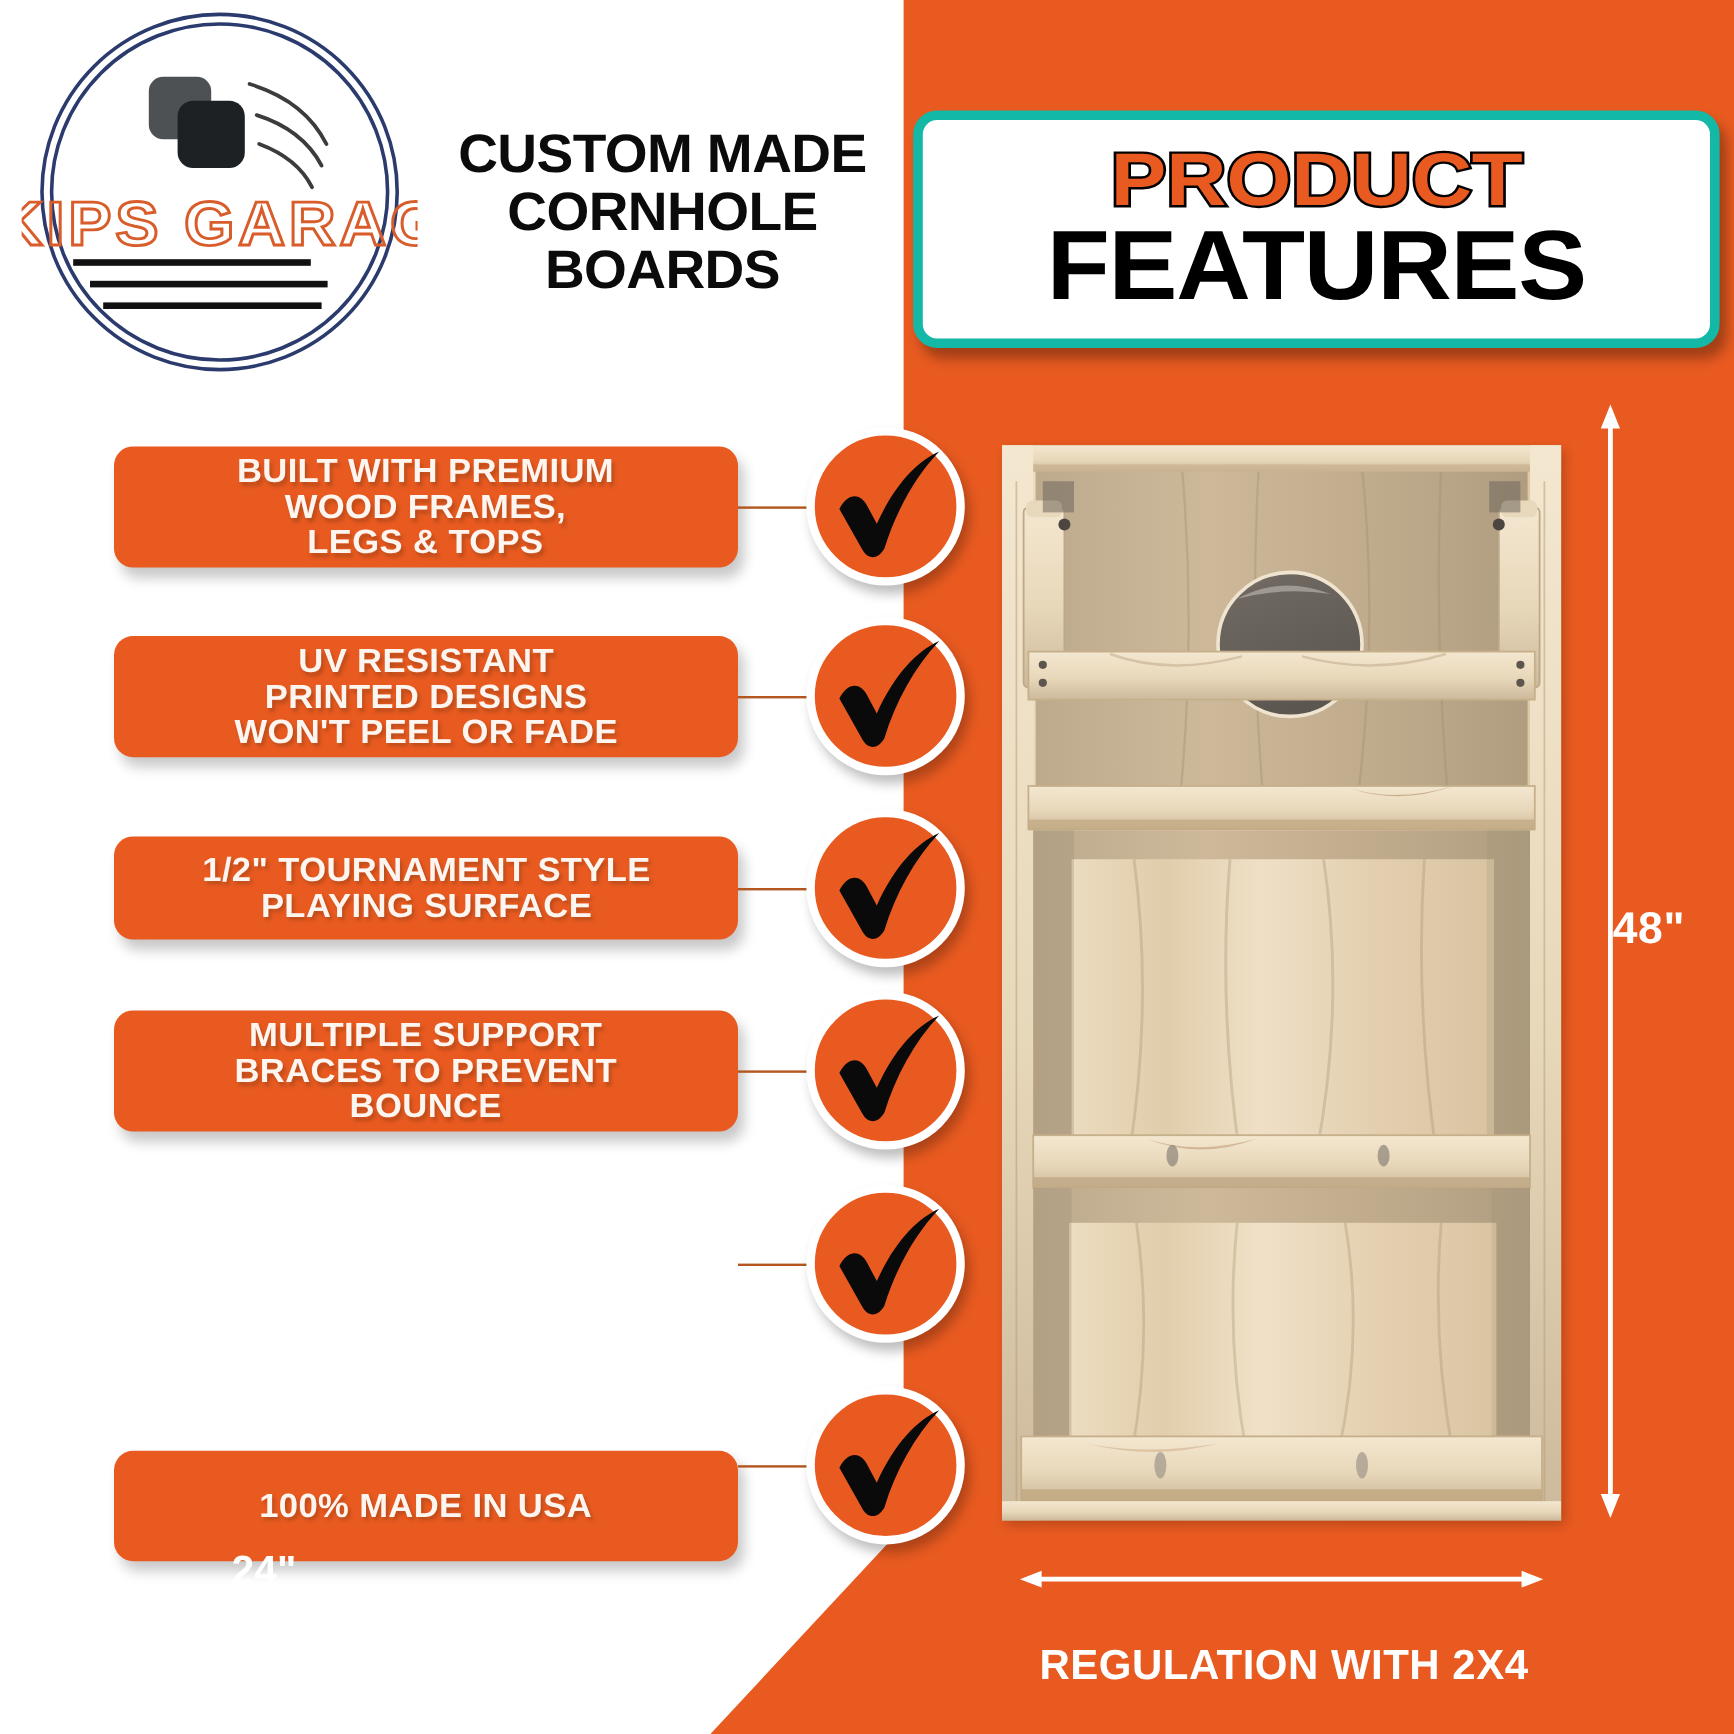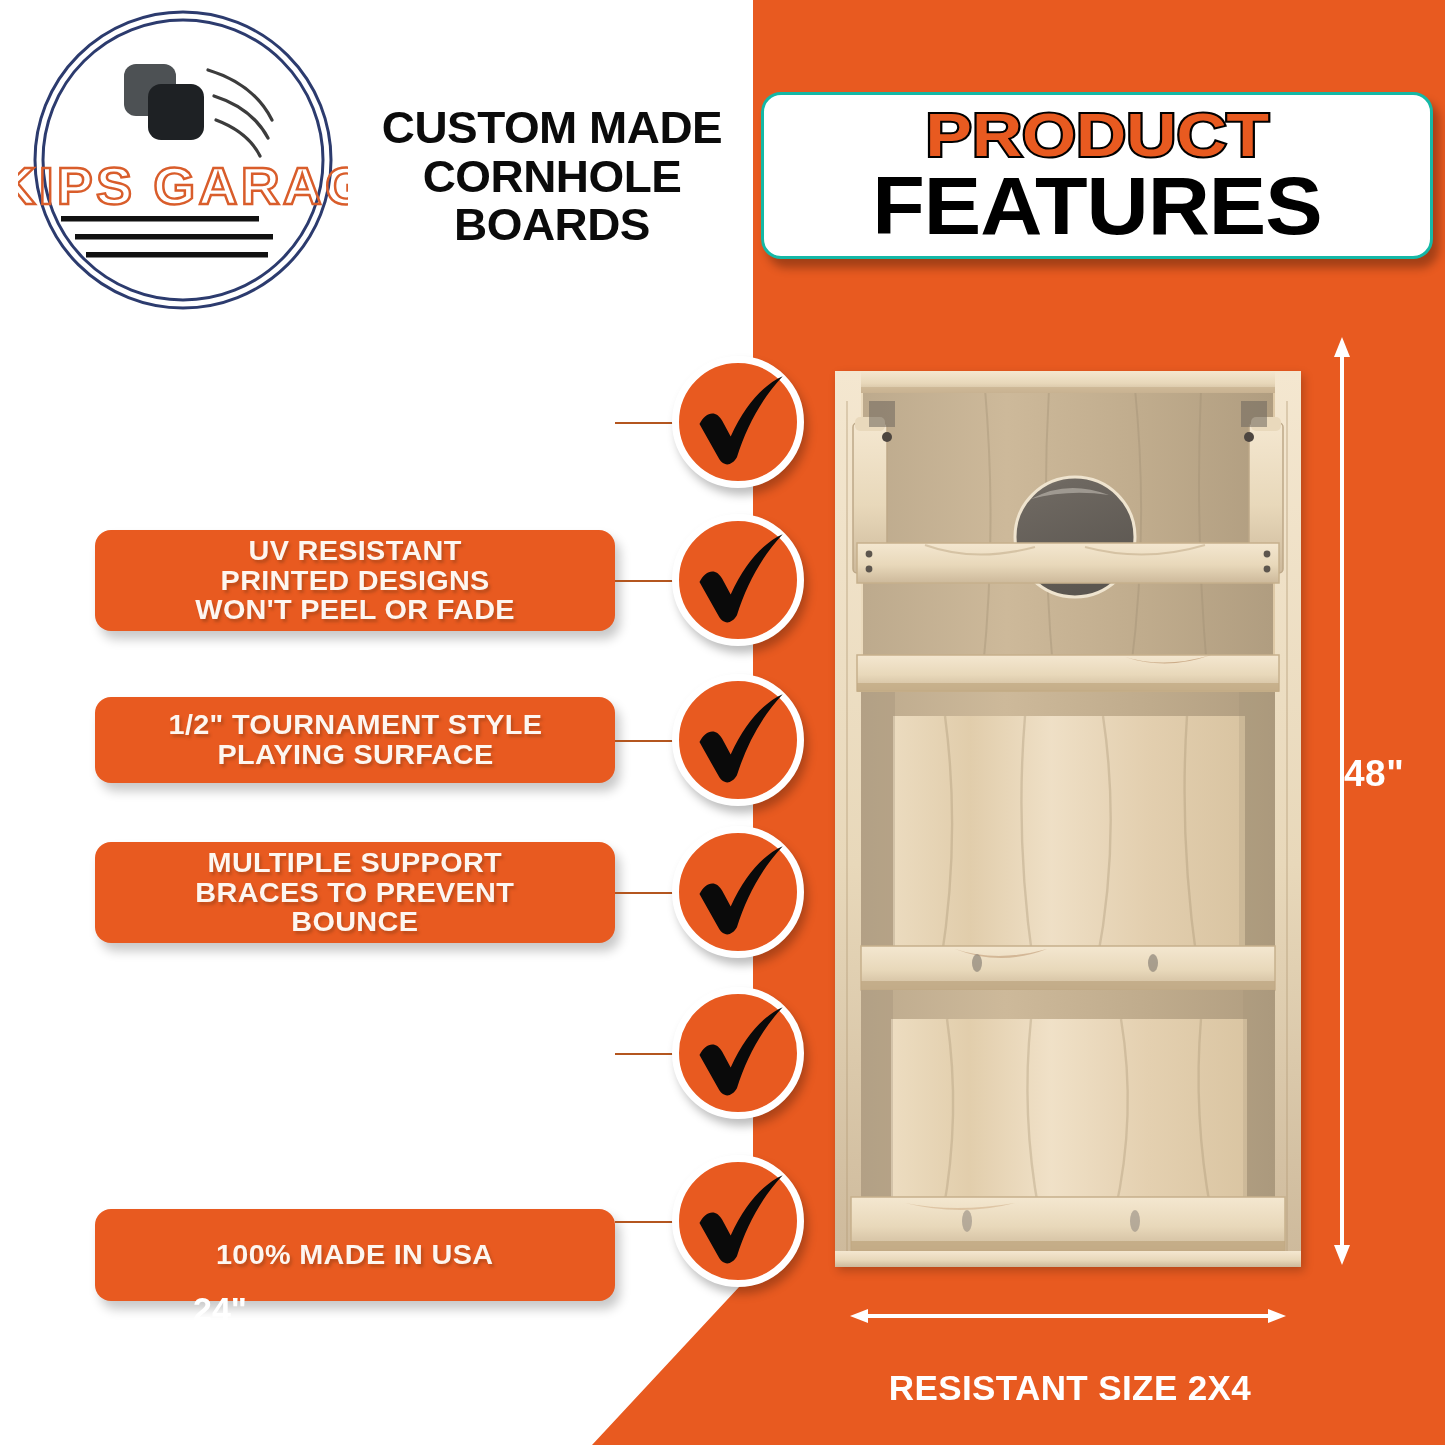--- a/index.html
+++ b/index.html
@@ -36,22 +36,22 @@
     z-index:6; text-align:center;
     font-weight:900; font-size:45px; line-height:1.08;
     letter-spacing:-0.5px; color:#0b0b0b;
     font-family:"Liberation Sans", sans-serif;
     transform:scaleX(1.02);
   }
   #headline .hl-line{ display:block; white-space:nowrap; }
 
   
   #features-banner{
-    position:absolute; left:761px; top:92px; width:672px; height:167px;
-    background:#ffffff; border:3px solid #14b8a6;
+    position:absolute; left:761px; top:92px; width:672px; height:198px;
+    background:#ffffff; border:8px solid #14b8a6;
     border-radius:20px; z-index:6;
     box-shadow:6px 9px 10px rgba(0,0,0,0.30);
     display:flex; flex-direction:column;
     align-items:center; justify-content:center;
   }
   #banner-word-product{
     font-weight:900; font-size:62px; line-height:0.95;
     color:#E85A20; letter-spacing:0px;
     -webkit-text-stroke:4px #000;
     paint-order:stroke fill;
@@ -157,20 +157,27 @@
   <span class="hl-line">CORNHOLE</span>
   <span class="hl-line">BOARDS</span>
 </div>
 
 <div id="features-banner">
   <div id="banner-word-product">PRODUCT</div>
   <div id="banner-word-features">FEATURES</div>
 </div>
 
 <div class="feature-row" id="feature-row-0" style="top:372px;">
+  <div class="feature-pill">
+    <div class="feature-text">
+      <span>BUILT WITH PREMIUM</span><br>
+      <span>WOOD FRAMES,</span><br>
+      <span>LEGS &amp; TOPS</span>
+    </div>
+  </div>
   <div class="feature-connector"></div>
   <div class="feature-check">
     <svg viewBox="0 0 100 100" xmlns="http://www.w3.org/2000/svg">
       <path d="M12 52 C18 40 28 38 34 49 L42 64 C56 33 74 14 92 6 C72 27 57 55 48 84 C42 94 34 92 30 84 Z" fill="#0a0a0a"></path>
     </svg>
   </div>
 </div>
 
 <div class="feature-row" id="feature-row-1" style="top:530px;">
   <div class="feature-pill">
@@ -378,13 +385,13 @@
 
 <div id="dim-width-label">24"</div>
 <div id="dim-width">
   <svg viewBox="0 0 440 20" xmlns="http://www.w3.org/2000/svg">
     <line x1="14" y1="10" x2="426" y2="10" stroke="#ffffff" stroke-width="4"></line>
     <polygon points="2,10 20,3 20,17" fill="#ffffff"></polygon>
     <polygon points="438,10 420,3 420,17" fill="#ffffff"></polygon>
   </svg>
 </div>
 
-<div id="regulation-note">RESISTANT SIZE 2X4</div>
+<div id="regulation-note">REGULATION WITH 2X4</div>
 
 </body></html>

